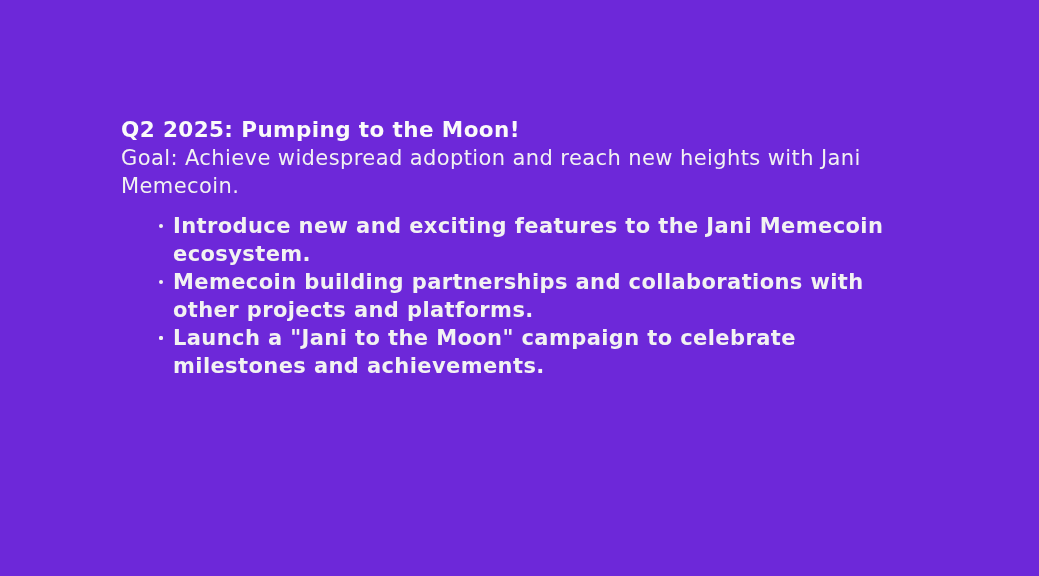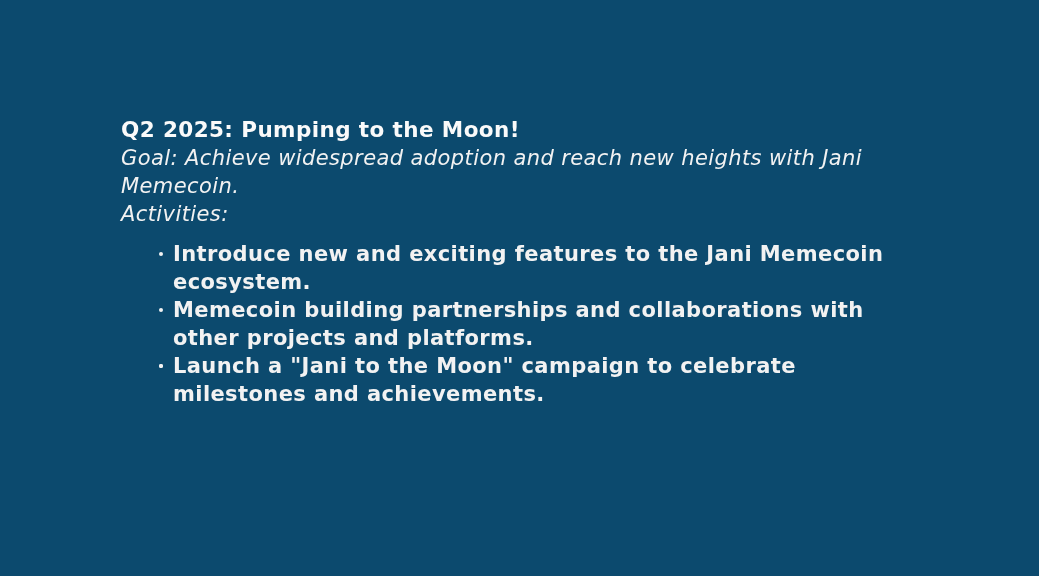--- a/index.html
+++ b/index.html
@@ -10,42 +10,41 @@
     width: 1039px;
     height: 576px;
     background: #000000;
     overflow: hidden;
     font-family: "DejaVu Sans", "Liberation Sans", sans-serif;
   }
   .slide {
     position: relative;
     width: 1039px;
     height: 576px;
-    background: #0c4a6e;
+    background: #6d28d9;
   }
   .text-block {
     position: absolute;
     left: 121px;
     top: 116px;
     width: 790px;
     color: #f2f2f2;
     font-size: 21px;
     line-height: 28px;
     letter-spacing: 0.4px;
   }
   .slide-title {
     font-weight: bold;
     color: #fafafa;
     margin: 0;
     font-size: 21.5px;
     line-height: 28px;
   }
   .slide-line {
     margin: 0;
-    font-style: italic;
   }
   ul.bullet-list {
     list-style: none;
     margin: 12px;
     padding: 0;
     font-weight: bold;
   }
   ul.bullet-list li {
     position: relative;
     padding-left: 40px;
@@ -62,21 +61,20 @@
     display: inline-block;
   }
 </style>
 </head>
 <body style="background: rgb(0, 0, 0);">
 
 <div class="slide">
   <div class="text-block" style="color: rgb(242, 242, 242);">
     <p class="slide-title">Q2 2025: Pumping to the Moon!</p>
     <p class="slide-line">Goal: Achieve widespread adoption and reach new heights with Jani Memecoin.</p>
-    <p class="slide-line">Activities:</p>
     <ul class="bullet-list">
       <li>
         <span class="bullet-dot"></span>
         <span>Introduce new and exciting features to the Jani Memecoin ecosystem.</span>
       </li>
       <li>
         <span class="bullet-dot"></span>
         <span>Memecoin building partnerships and collaborations with other projects and platforms.</span>
       </li>
       <li>

